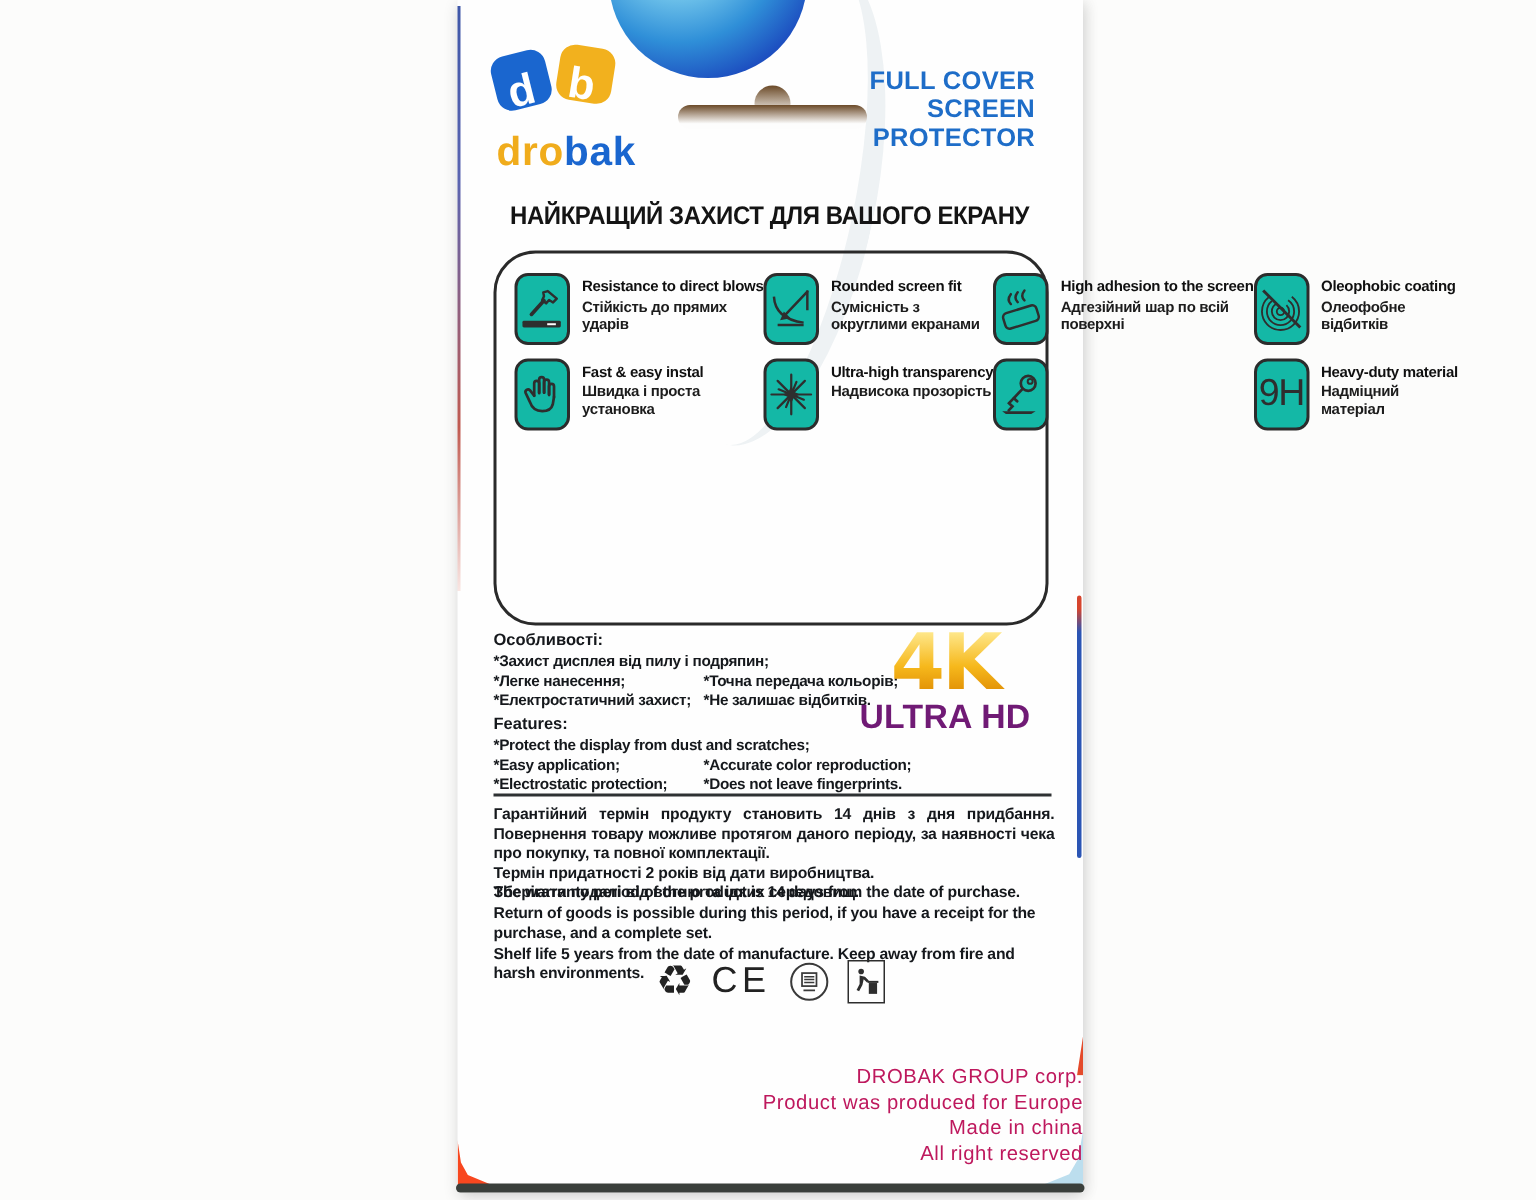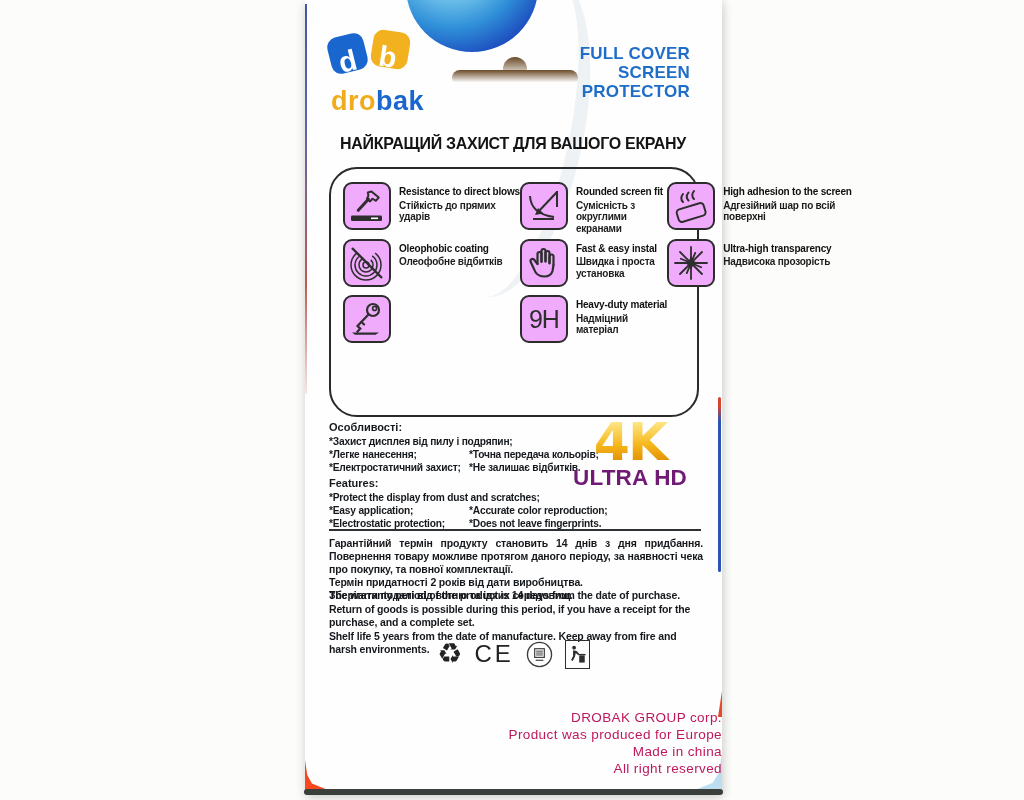--- a/index.html
+++ b/index.html
@@ -49,24 +49,24 @@
              font-weight:700; font-size:17px; line-height:19px; letter-spacing:.2px; }
 
   
   .heading { position:absolute; left:0; right:0; top:134px; text-align:center; }
   .heading span { display:inline-block; font-size:17px; font-weight:700; color:#141414;
                   letter-spacing:-.3px; white-space:nowrap; transform:scaleX(.94); transform-origin:center; }
 
   
   .feature-box { position:absolute; left:24px; top:167px; width:370px; height:250px;
                  border:2.5px solid #2a2a2a; border-radius:28px;
-                 padding:13px 4px 6px 12px; display:grid; grid-template-columns:1fr 1fr 1fr; grid-auto-rows:56.5px; }
+                 padding:13px 4px 6px 12px; display:grid; grid-template-columns:1fr 1fr 1fr 1fr; grid-auto-rows:56.5px; }
   .feature { display:flex; gap:8px; }
-  .f-icon { flex:0 0 auto; width:48px; height:48px; border:2px solid #2c2c2c; border-radius:9px;
-            display:flex; align-items:center; justify-content:center; background:#f0abfc; }
+  .f-icon { flex:0 0 auto; width:37px; height:48px; border:2px solid #2c2c2c; border-radius:9px;
+            display:flex; align-items:center; justify-content:center; background:#14b8a6; }
   .f-texts { padding-top:4px; }
   .f-title { font-size:10px; font-weight:700; color:#101010; white-space:nowrap; letter-spacing:-.2px; }
   .f-sub   { font-size:10px; font-weight:700; color:#1c1c1c; margin-top:2.5px; max-width:118px; line-height:11.5px; letter-spacing:-.2px; }
   .nine-h  { font-size:25px; color:#2e2e2e; font-weight:400; letter-spacing:-1px; }
 
   
   .bullets { position:absolute; left:24px; width:250px; color:#15181c; }
   .bullets-ua { top:421px; }
   .bullets-en { top:477px; }
   .b-title { font-size:11px; font-weight:700; margin-bottom:2px; }

